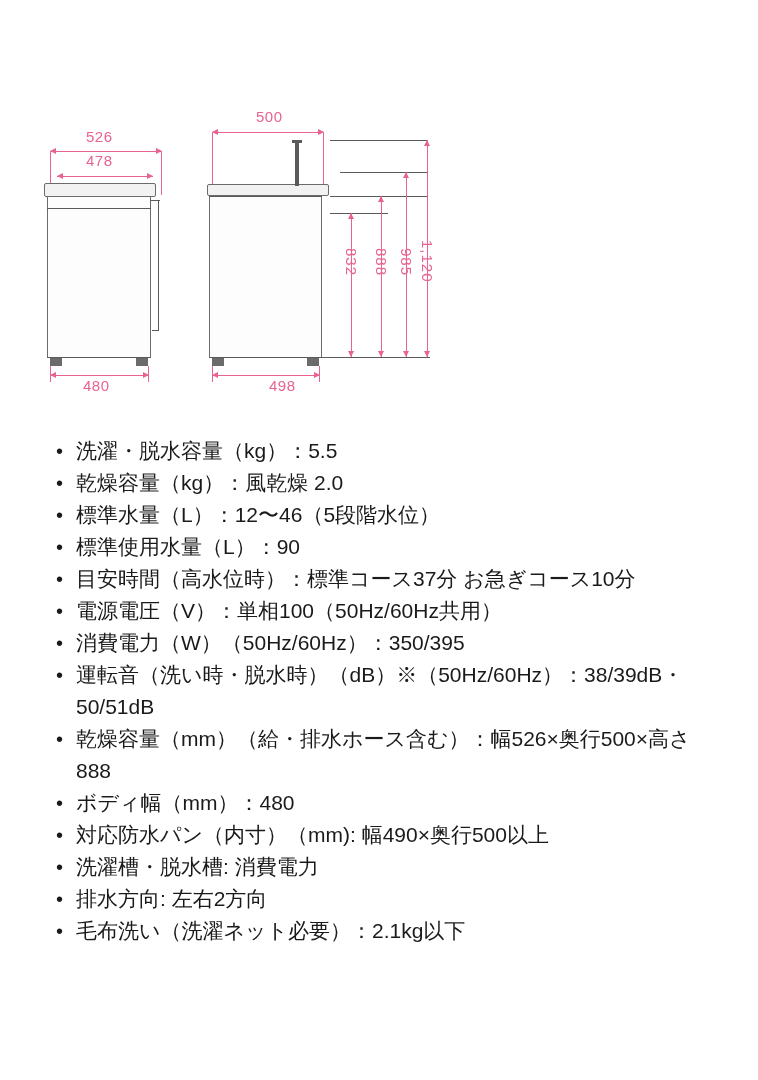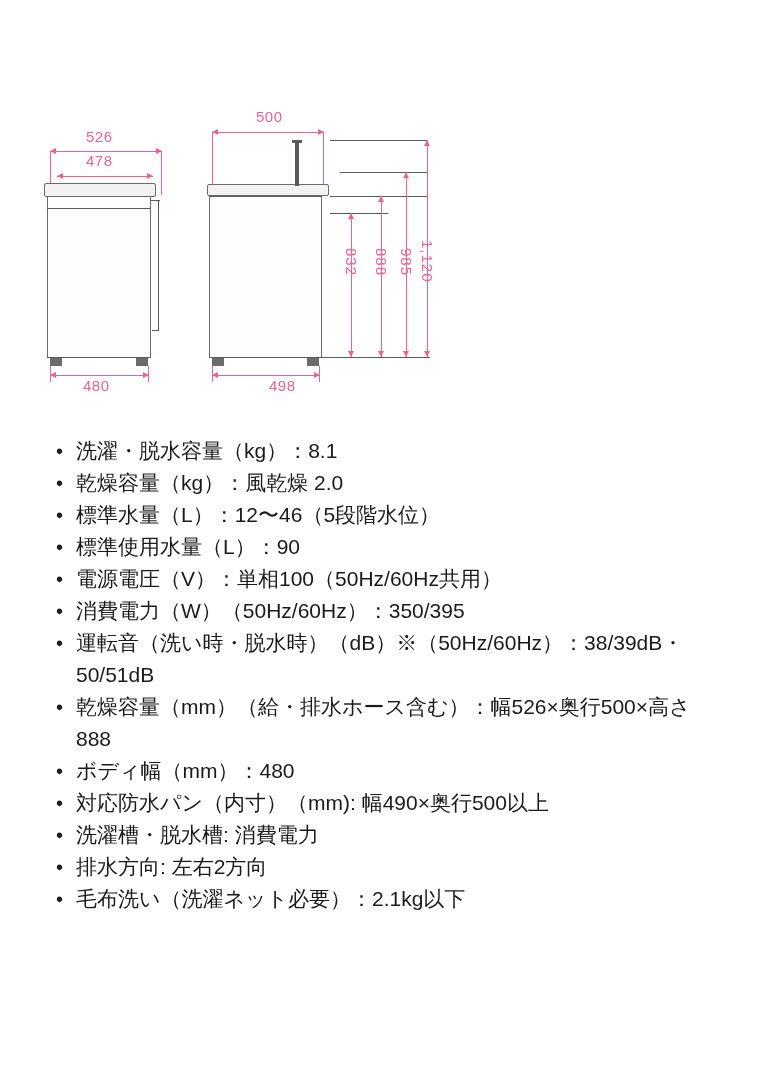--- a/index.html
+++ b/index.html
@@ -204,24 +204,25 @@
     <div class="dim-text vert" style="left:398px; top:248px;">985</div>
 
     <div class="pink-line" style="left:427px; top:140px; width:1px; height:217px;"></div>
     <div class="arrow-u" style="left:424px; top:140px;"></div>
     <div class="arrow-d" style="left:424px; top:351px;"></div>
     <div class="dim-text vert" style="left:419px; top:240px;">1,120</div>
   </div>
 
   <div class="spec-wrap">
     <ul class="spec-list">
-      <li>洗濯・脱水容量（kg）：8.1</li>
+      <li>洗濯・脱水容量（kg）：5.5</li>
       <li>乾燥容量（kg）：風乾燥 2.0</li>
       <li>標準水量（L）：12〜46（5段階水位）</li>
       <li>標準使用水量（L）：90</li>
+      <li>目安時間（高水位時）：標準コース37分 お急ぎコース10分</li>
       <li>電源電圧（V）：単相100（50Hz/60Hz共用）</li>
       <li>消費電力（W）（50Hz/60Hz）：350/395</li>
       <li>運転音（洗い時・脱水時）（dB）※（50Hz/60Hz）：38/39dB・50/51dB</li>
       <li>乾燥容量（mm）（給・排水ホース含む）：幅526×奥行500×高さ888</li>
       <li>ボディ幅（mm）：480</li>
       <li>対応防水パン（内寸）（mm): 幅490×奥行500以上</li>
       <li>洗濯槽・脱水槽: 消費電力</li>
       <li>排水方向: 左右2方向</li>
       <li>毛布洗い（洗濯ネット必要）：2.1kg以下</li>
     </ul>

